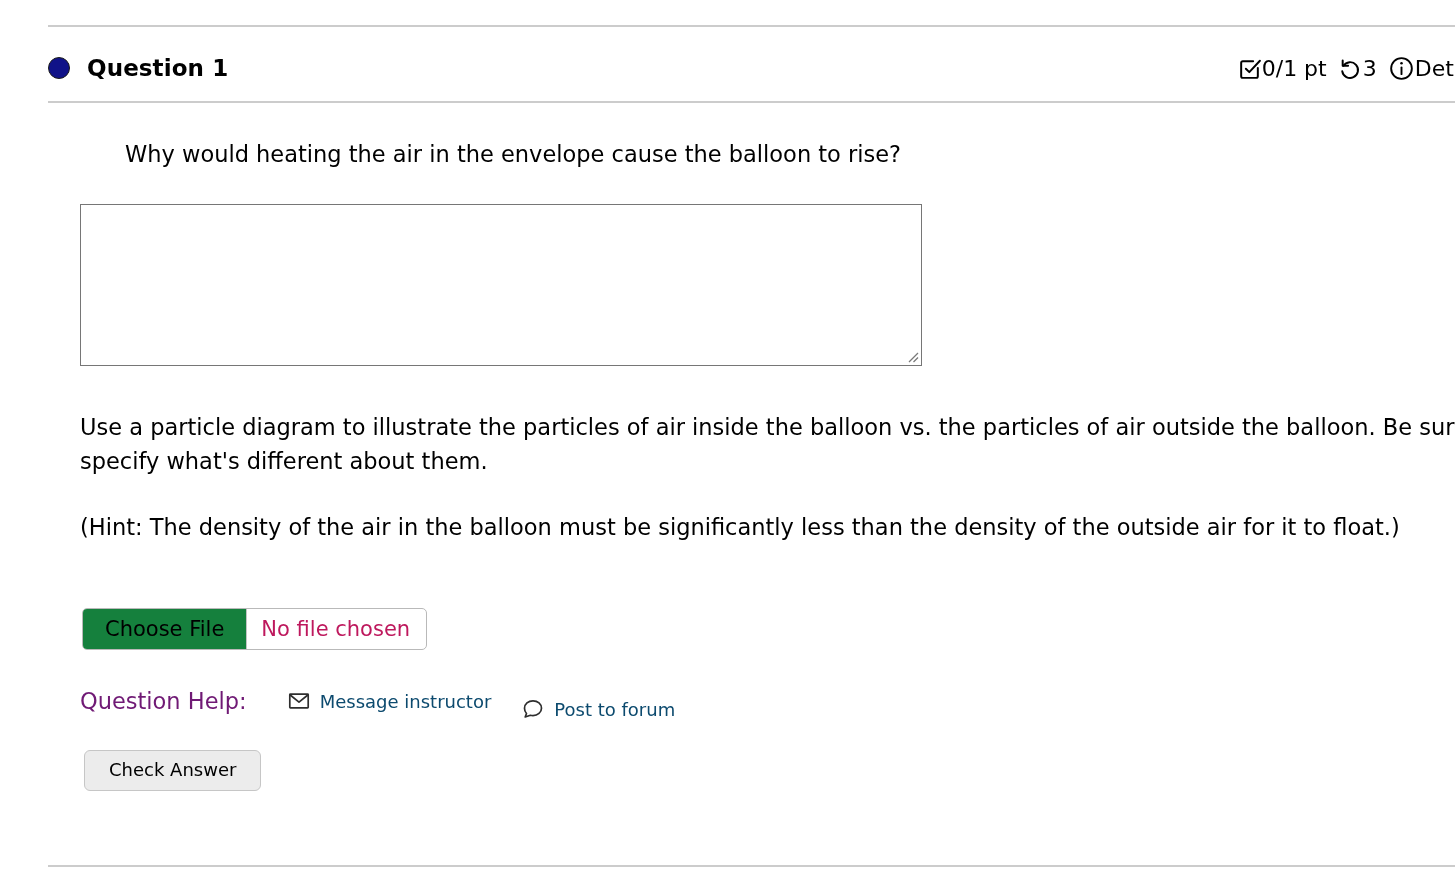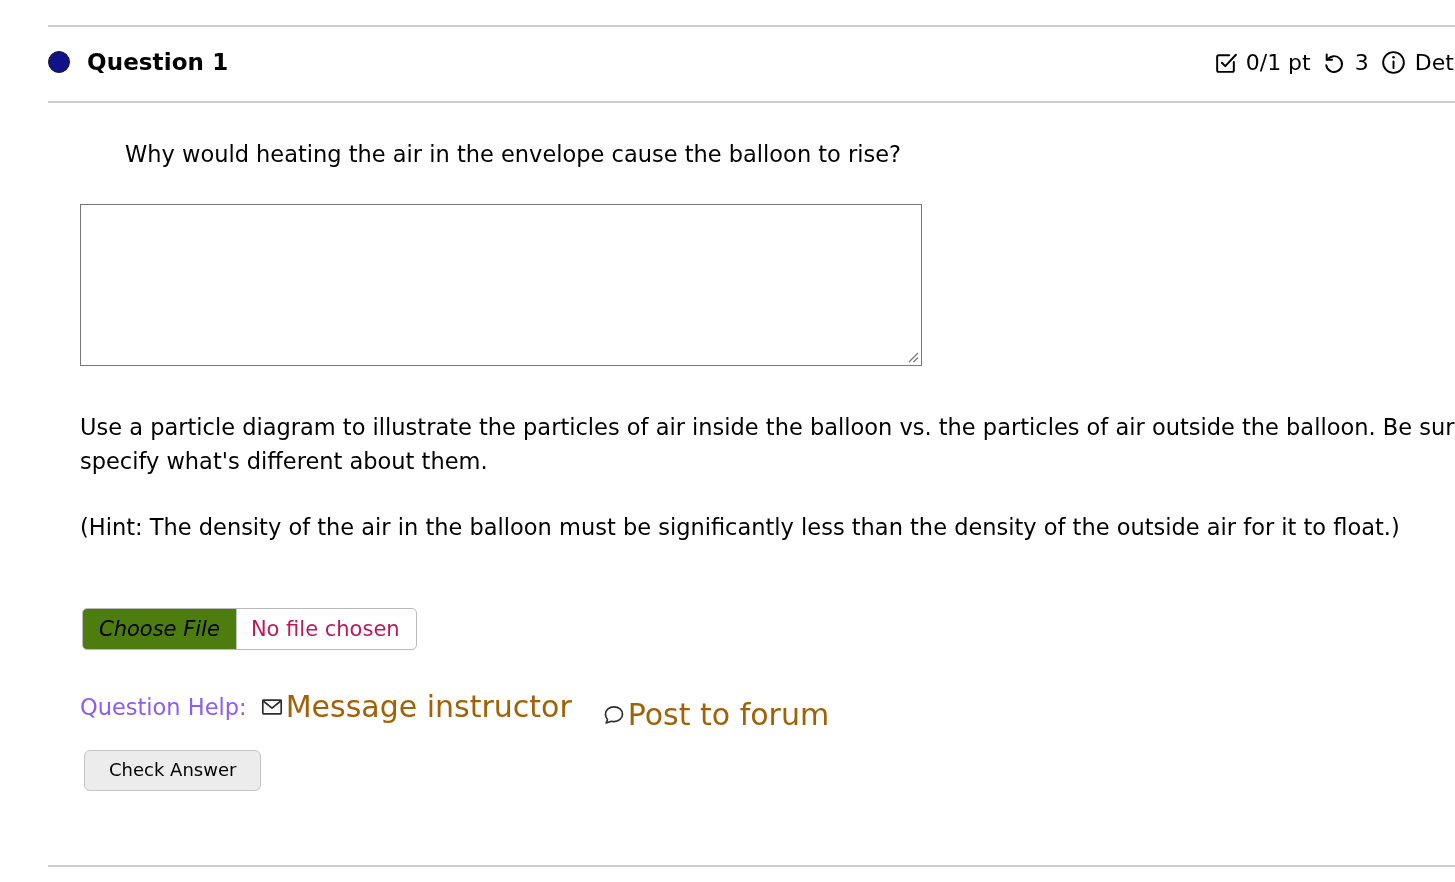--- a/index.html
+++ b/index.html
@@ -32,21 +32,21 @@
     background: #cccccc;
   }
   .rule-top    { top: 25px; }
   .rule-header { top: 101px; }
   .rule-bottom { top: 865px; }
 
   
   .q-header {
     position: absolute;
     left: 48px;
-    top: 36px;
+    top: 42px;
     right: 0;
     height: 52px;
     display: flex;
     align-items: center;
     justify-content: space-between;
   }
   .q-header-left {
     display: flex;
     align-items: center;
     gap: 17px;
@@ -73,21 +73,20 @@
     align-items: center;
     gap: 11px;
     flex: none;
     white-space: nowrap;
     padding-right: 0;
     margin-right: -36px; 
   }
   .meta-group {
     display: flex;
     align-items: center;
-    gap: 8px;
   }
   .meta-text {
     font-size: 22px;
     color: #000;
     white-space: nowrap;
   }
   .icon {
     display: inline-flex;
     align-items: center;
     justify-content: center;
@@ -145,28 +144,27 @@
     height: 42px;
     border: 1px solid #b9b9b9;
     border-radius: 5px;
     background: #ffffff;
     box-sizing: border-box;
     overflow: hidden;
   }
   .file-btn {
     display: flex;
     align-items: center;
-    padding: 0 16px;
-    background: #4d7c0f;
+    padding: 0 22px;
+    background: #15803d;
     border-right: 1px solid #c3c3c3;
     font-size: 21px;
     color: #000;
     font-family: inherit;
     white-space: nowrap;
-    font-style: italic;
   }
   .file-status {
     display: flex;
     align-items: center;
     padding: 0 16px 0 14px;
     font-size: 21px;
     color: #be185d;
     white-space: nowrap;
   }
 
@@ -175,29 +173,29 @@
     position: absolute;
     left: 80px;
     top: 681px;
     display: flex;
     align-items: center;
     gap: 0;
     white-space: nowrap;
   }
   .help-label {
     font-size: 22.5px;
-    color: #8b5cf6;
-    margin-right: 13px;
+    color: #701a75;
+    margin-right: 40px;
   }
   .help-link {
     display: inline-flex;
     align-items: center;
-    gap: 2px;
-    font-size: 30px;
-    color: #a16207;
+    gap: 9px;
+    font-size: 18px;
+    color: #0c4a6e;
     text-decoration: none;
     cursor: pointer;
   }
   .help-link + .help-link { margin-left: 30px; margin-top: 16px; }
   .help-link .icon svg { stroke: #2e2e2e; }
 
   
   .check-btn {
     position: absolute;
     left: 84px;

